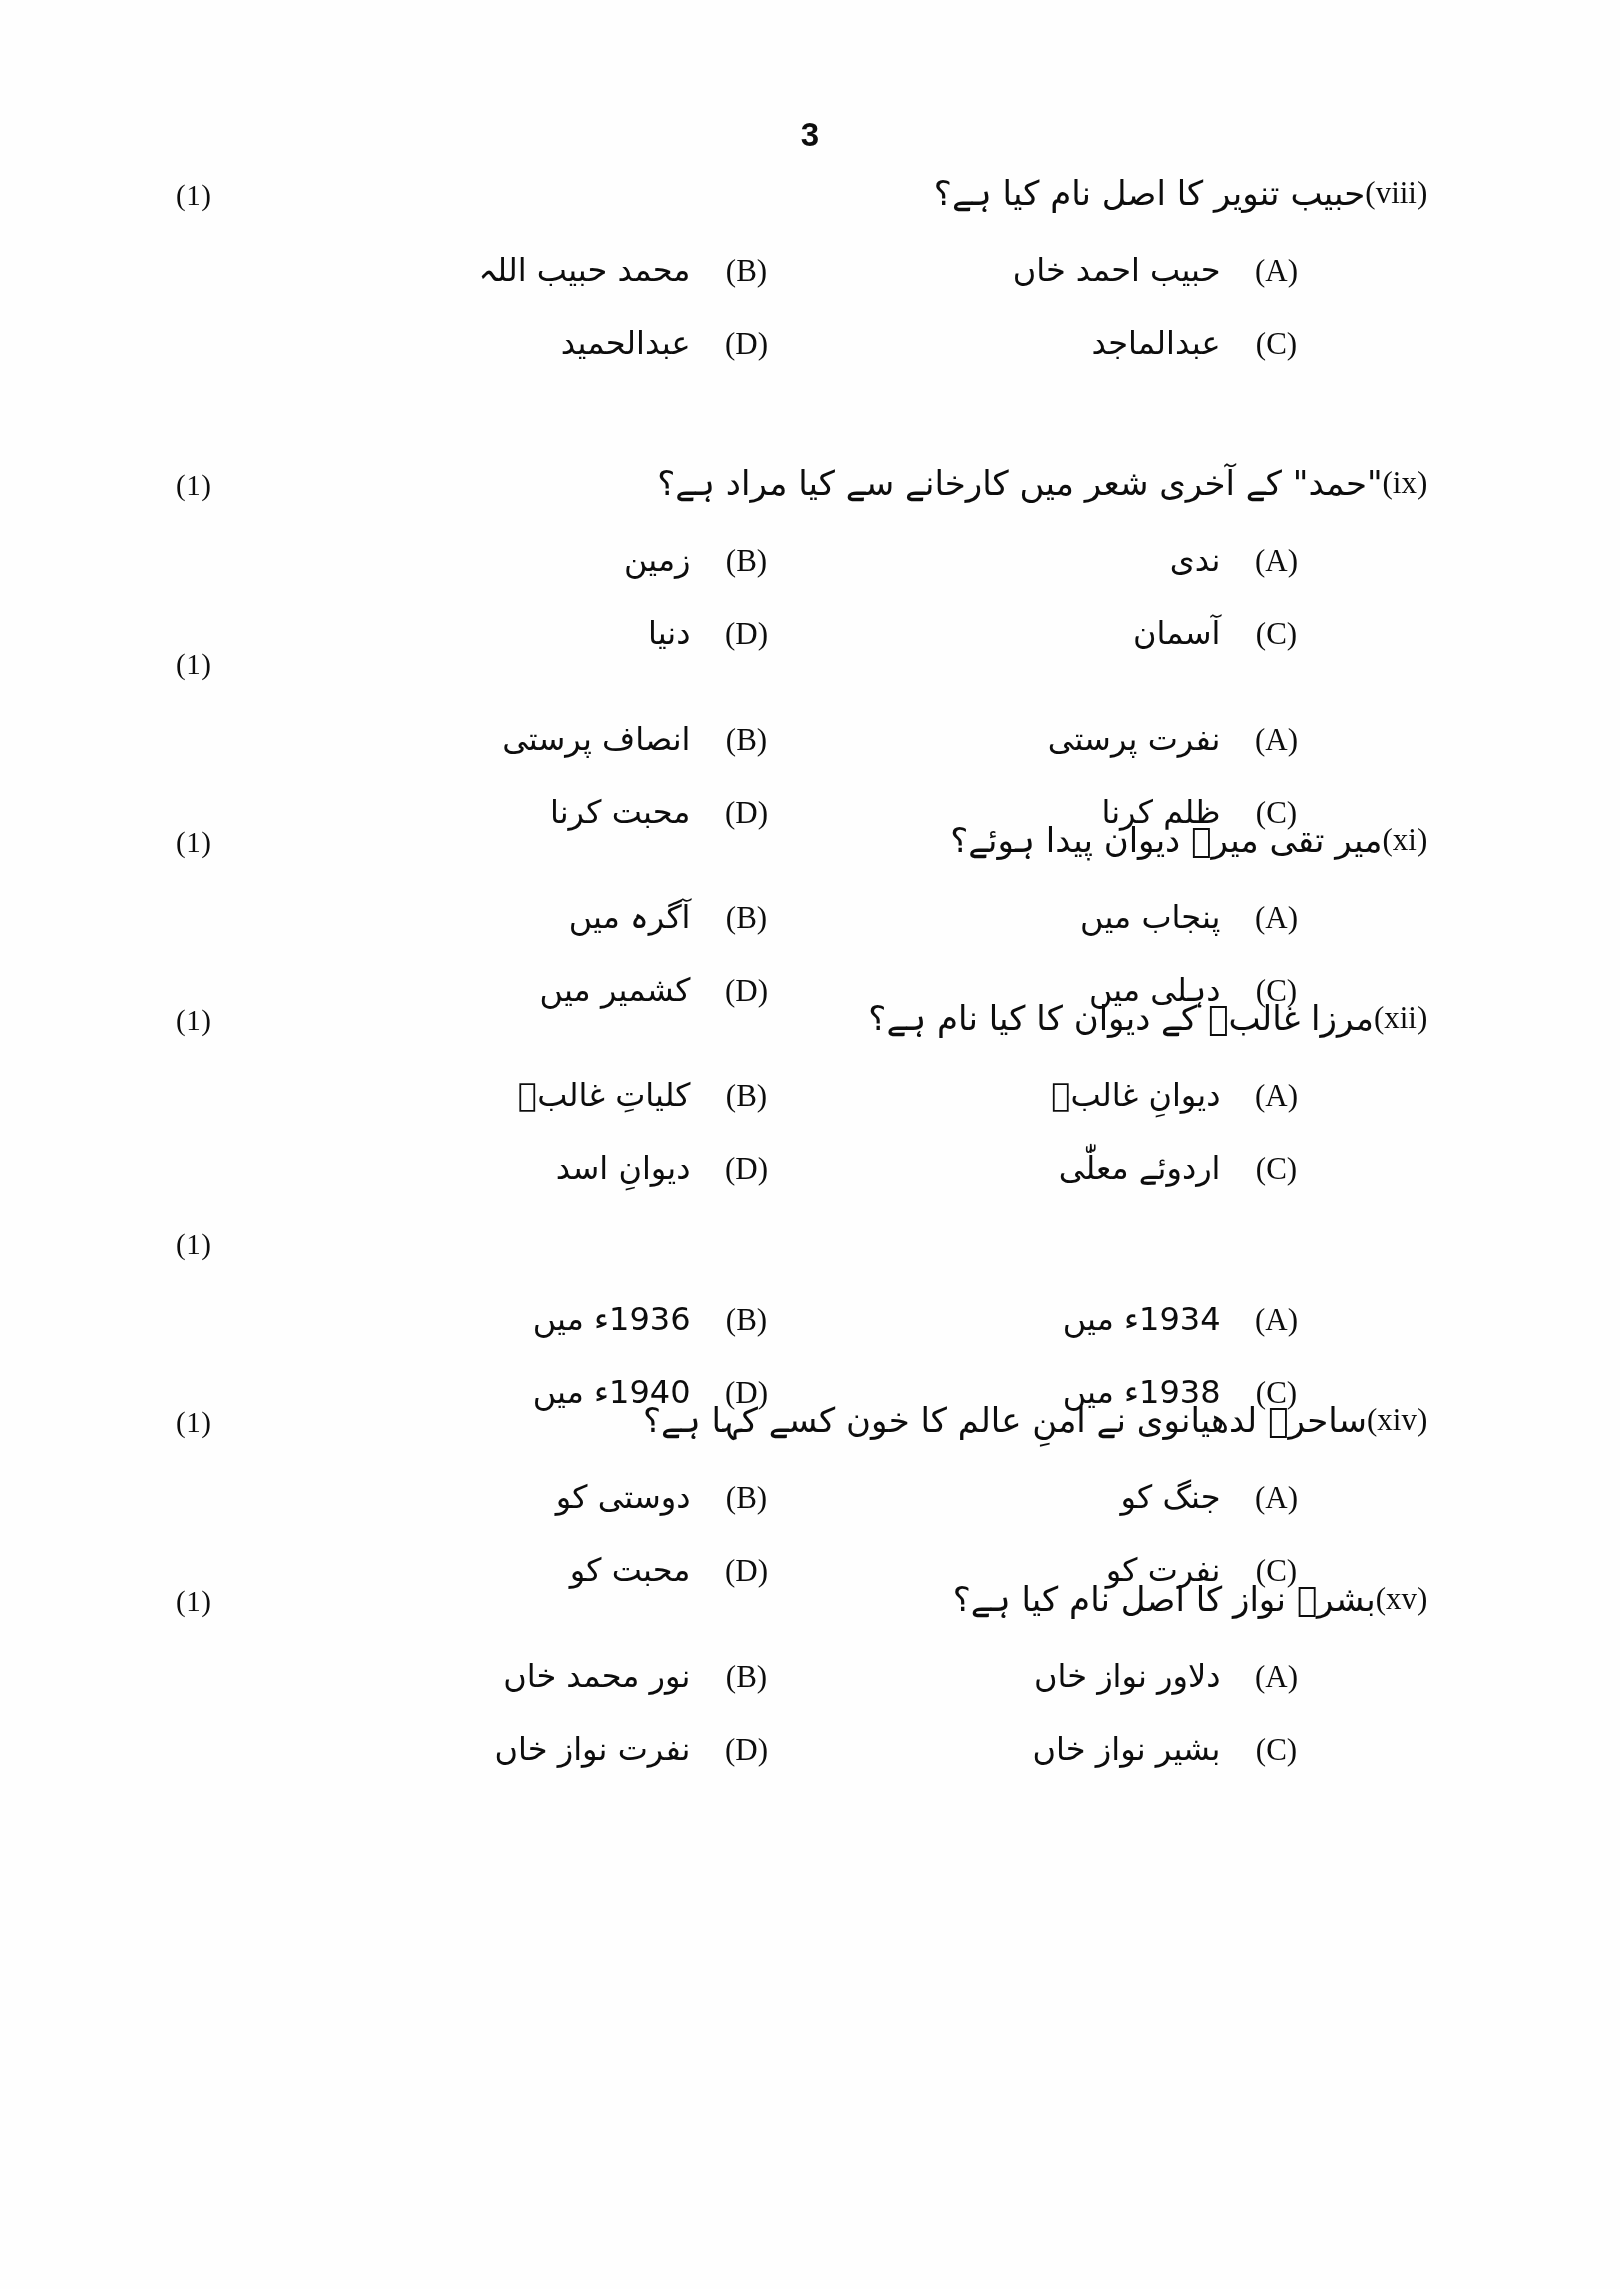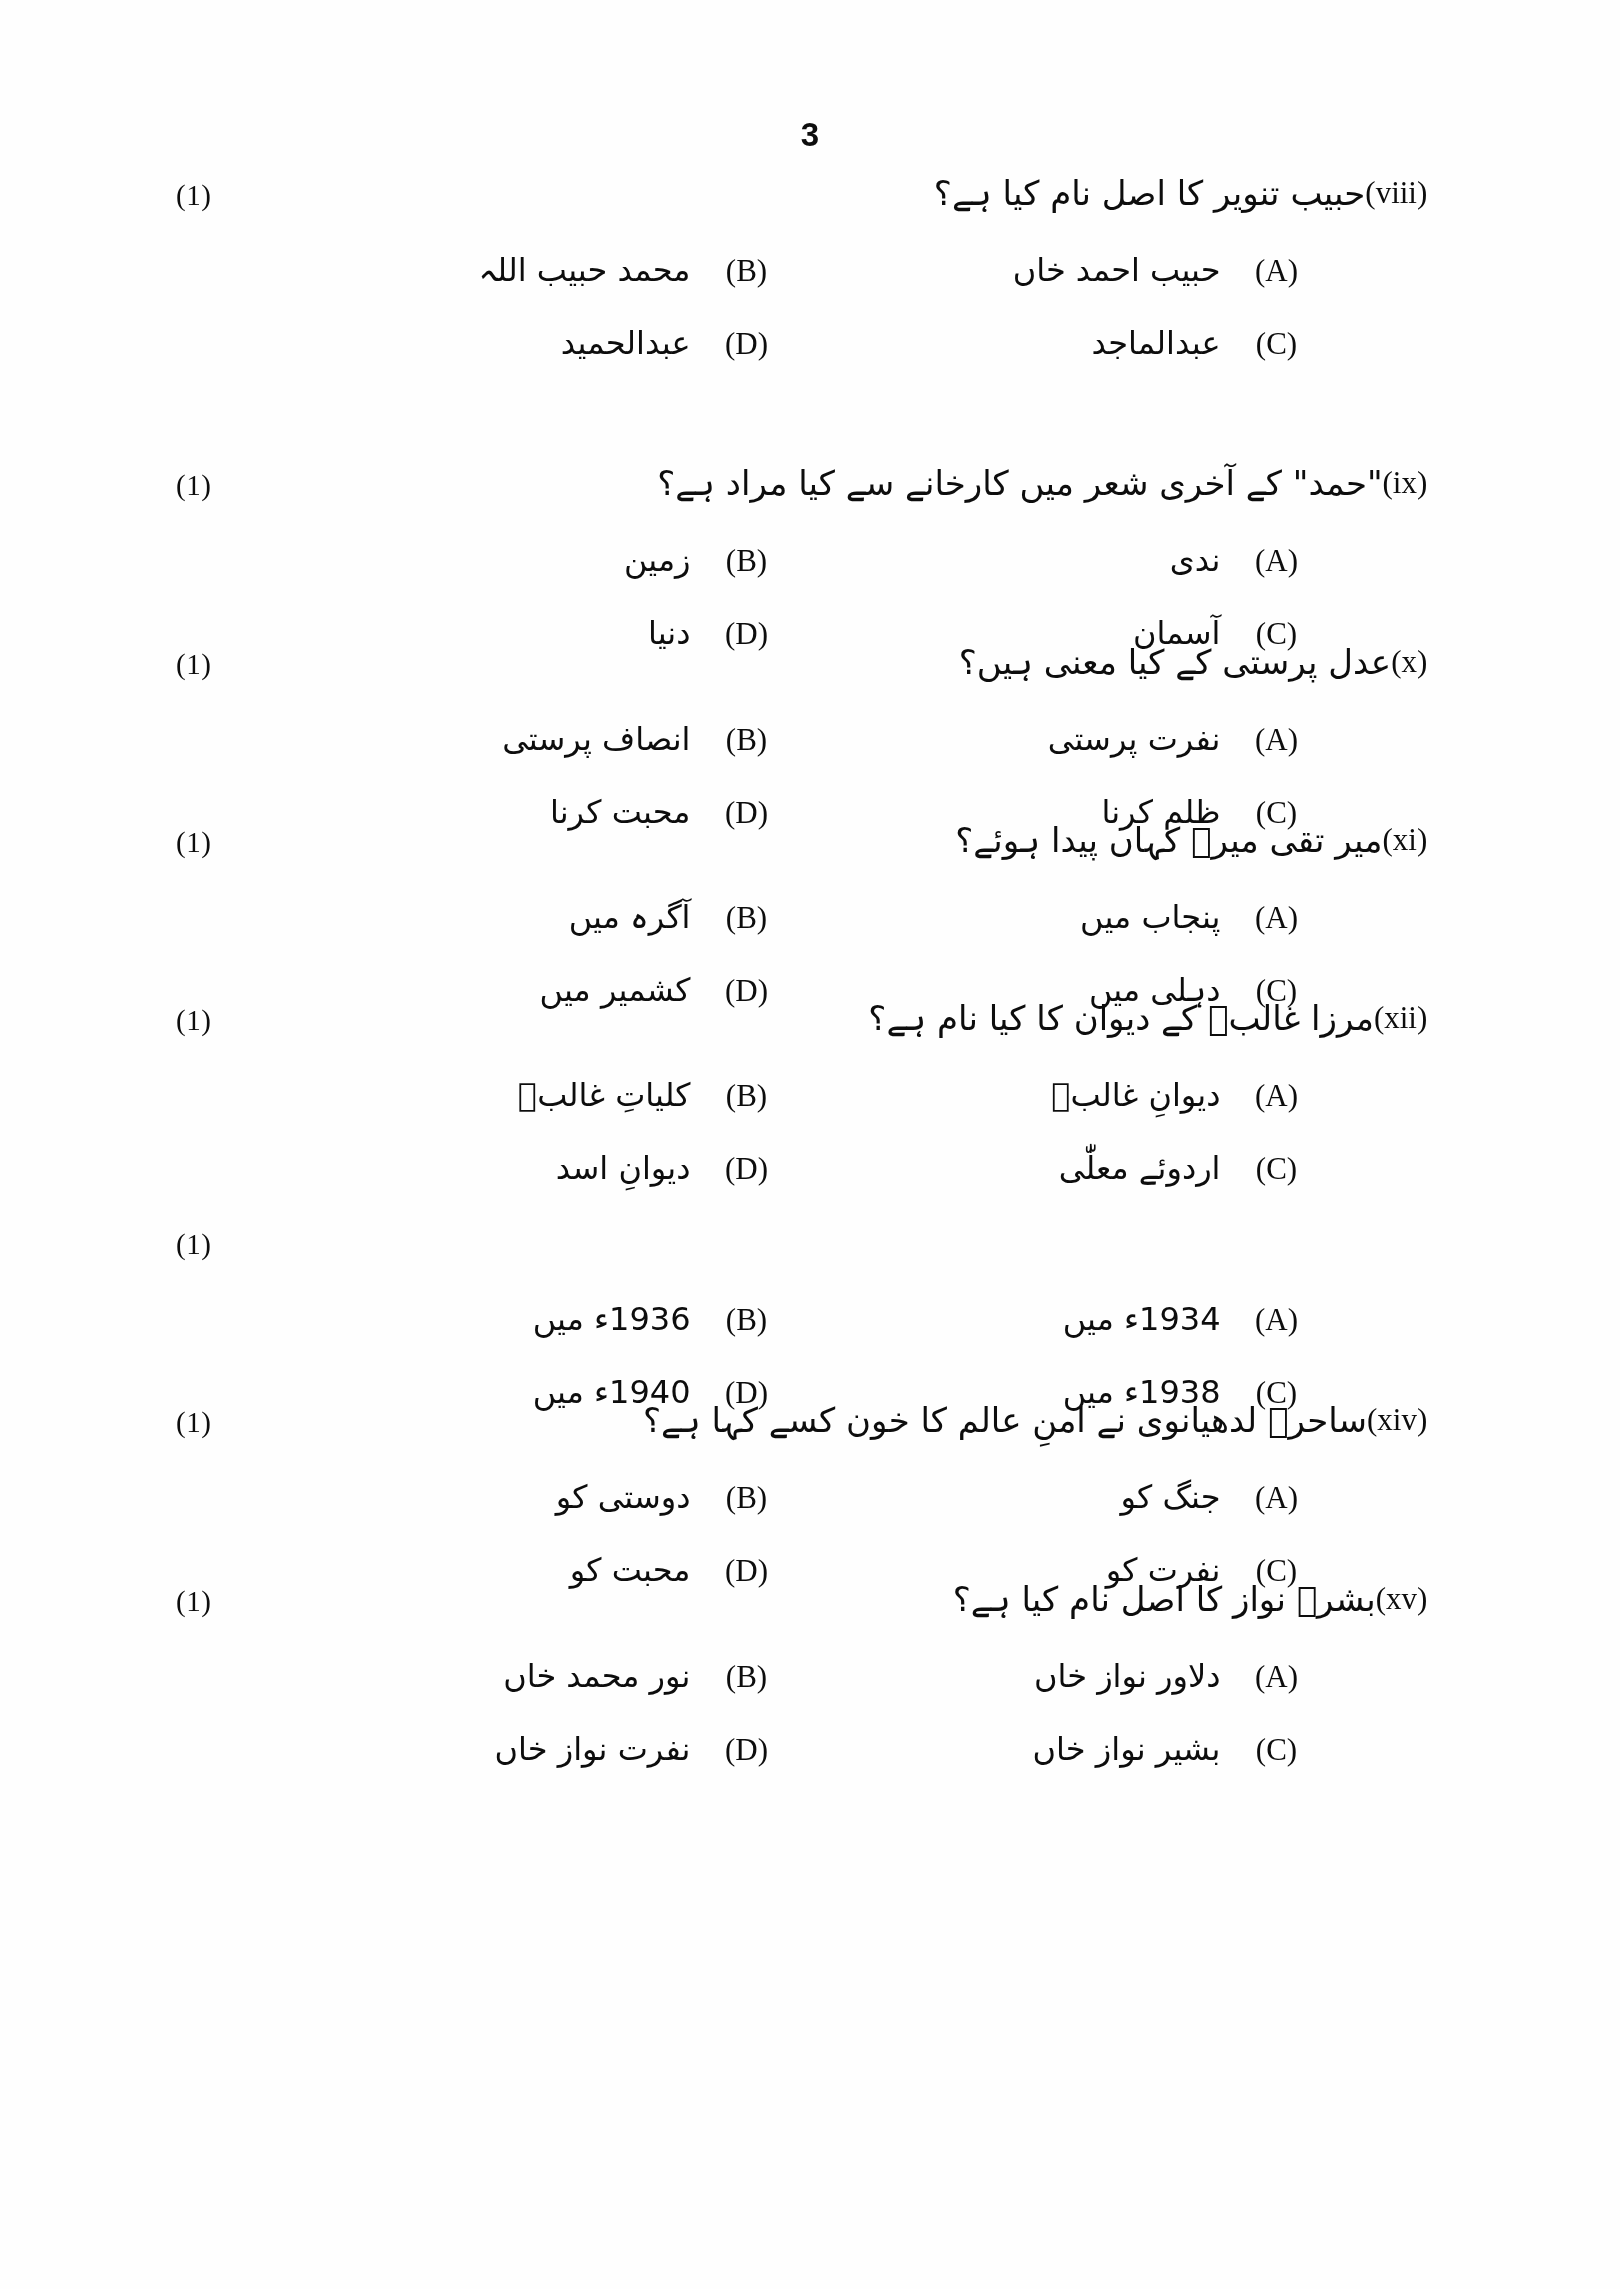--- a/index.html
+++ b/index.html
@@ -170,21 +170,20 @@
             <div class="opt opt-left">
               <span class="opt-key">(D)</span>
               <span class="opt-val">دنیا</span>
             </div>
           </div>
         </div>
       </div>
       <div style="position: absolute; top: 469px; left: 0px; right: 0px;">
         <div class="qrow">
           <div class="marks">(1)</div>
-          <div class="qtext"><span class="qnum">(x)</span><span>عدل پرستی کے کیا معنی ہیں؟</span></div>
         </div>
         <div class="opts">
           <div class="optrow">
             <div class="opt opt-right">
               <span class="opt-key">(A)</span>
               <span class="opt-val">نفرت پرستی</span>
             </div>
             <div class="opt opt-left">
               <span class="opt-key">(B)</span>
               <span class="opt-val">انصاف پرستی</span>
@@ -198,21 +197,21 @@
             <div class="opt opt-left">
               <span class="opt-key">(D)</span>
               <span class="opt-val">محبت کرنا</span>
             </div>
           </div>
         </div>
       </div>
       <div style="position: absolute; top: 647px; left: 0px; right: 0px;">
         <div class="qrow">
           <div class="marks">(1)</div>
-          <div class="qtext"><span class="qnum">(xi)</span><span>میر تقی میرؔ کہاں پیدا ہوئے؟</span></div>
+          <div class="qtext"><span class="qnum">(xi)</span><span>میر تقی میرؔ دیوان پیدا ہوئے؟</span></div>
         </div>
         <div class="opts">
           <div class="optrow">
             <div class="opt opt-right">
               <span class="opt-key">(A)</span>
               <span class="opt-val">پنجاب میں</span>
             </div>
             <div class="opt opt-left">
               <span class="opt-key">(B)</span>
               <span class="opt-val">آگرہ میں</span>

